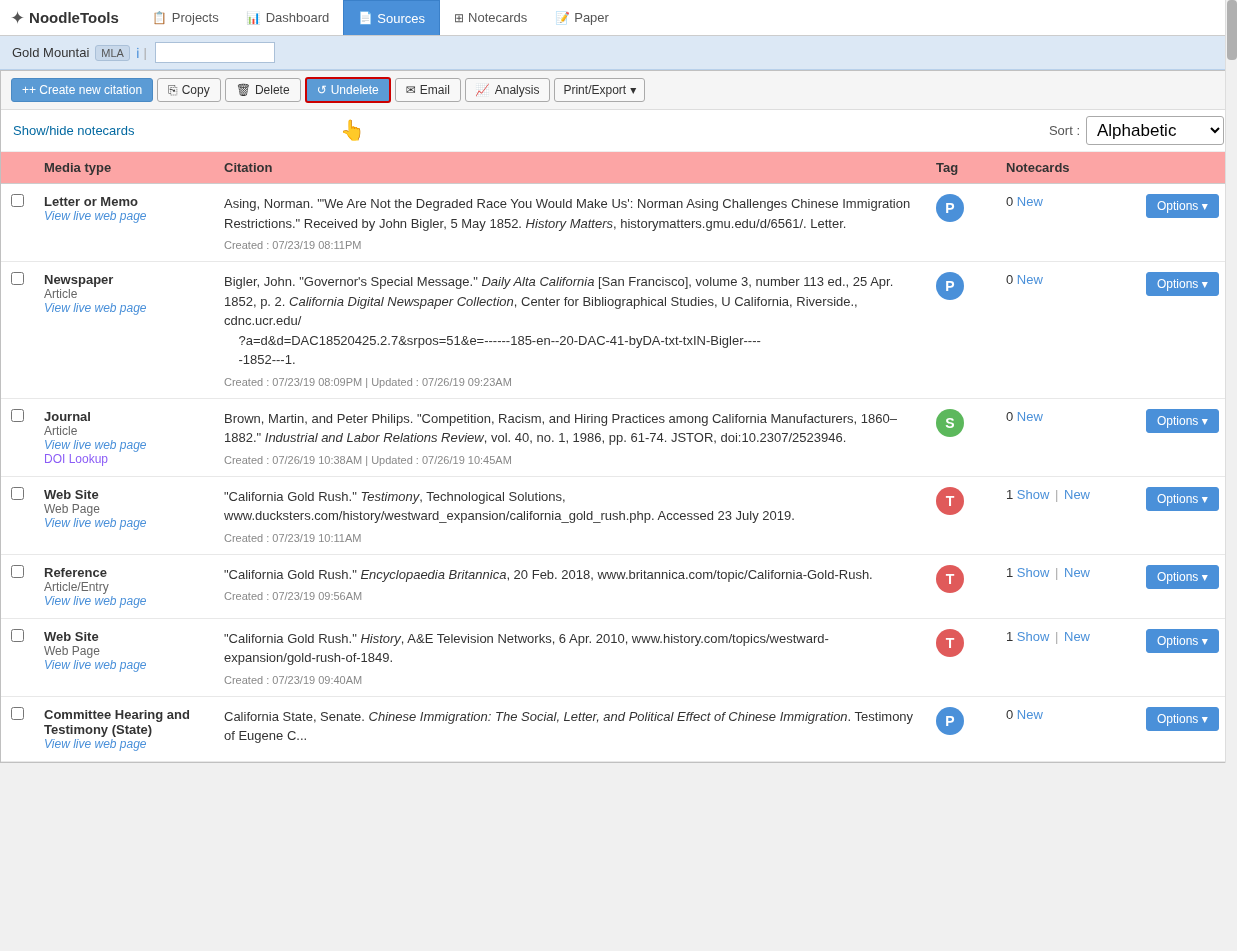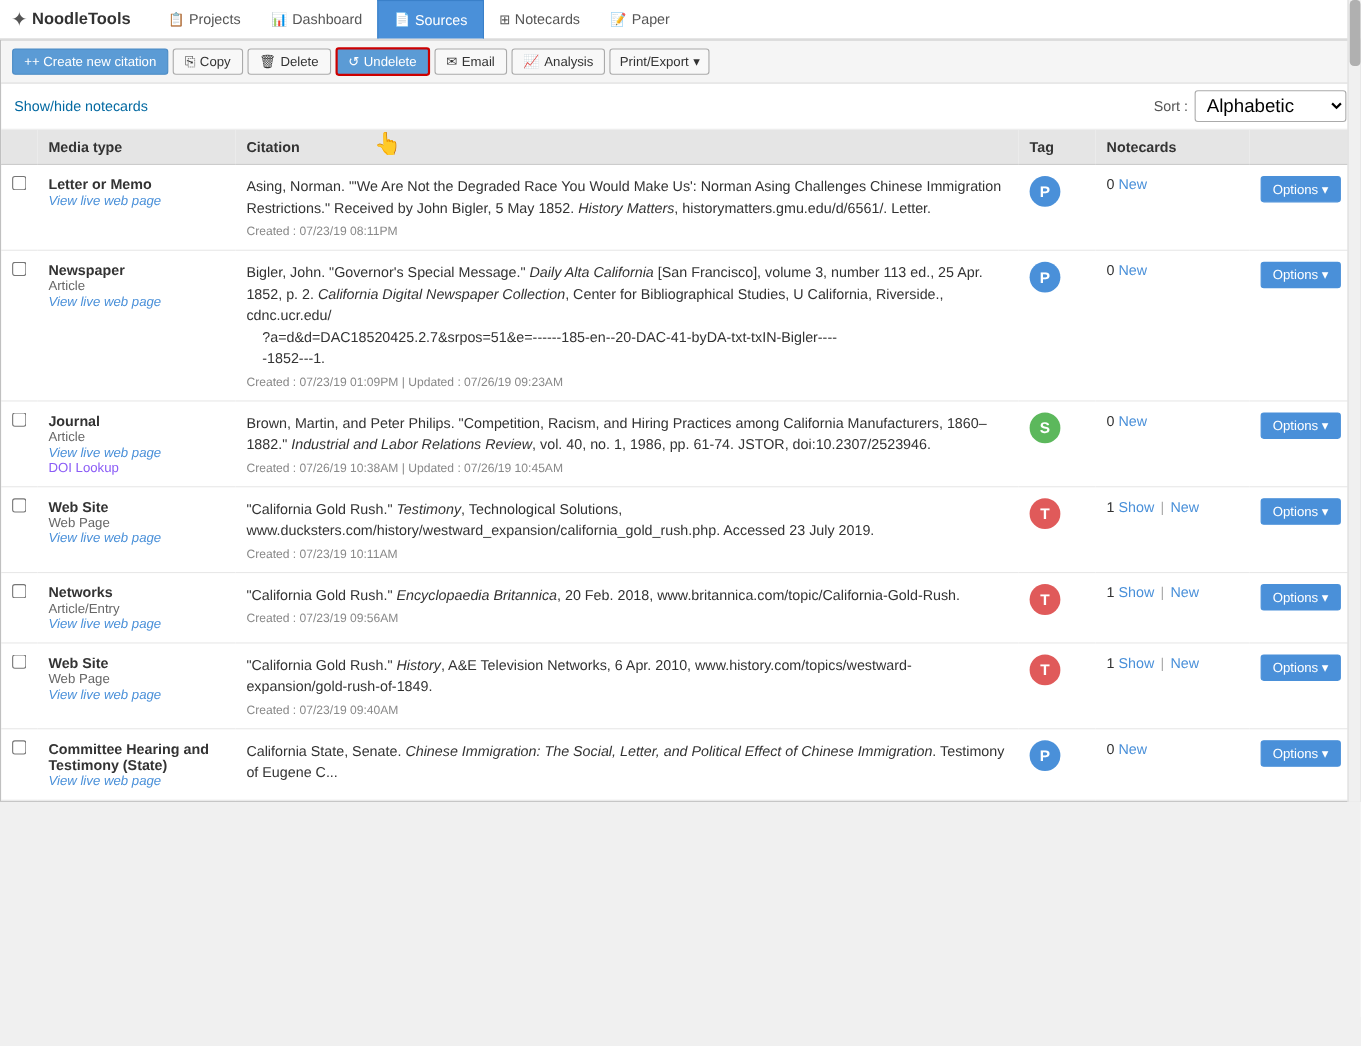--- a/index.html
+++ b/index.html
@@ -170,21 +170,21 @@
       background: #fff;
       cursor: pointer;
     }
 
     
     .sources-table {
       width: 100%;
       border-collapse: collapse;
     }
     .sources-table thead tr {
-      background: #e5e5e5;
+      background: #fca5a5;
       border-bottom: 1px solid #ccc;
     }
     .sources-table thead th {
       padding: 8px 10px;
       text-align: left;
       font-size: 13px;
       font-weight: bold;
       color: #333;
     }
     .sources-table thead th.check-col { width: 30px; }
@@ -347,20 +347,27 @@
         <span class="tab-icon">⊞</span>
         <span>Notecards</span>
       </a>
       <a class="nav-tab">
         <span class="tab-icon">📝</span>
         <span>Paper</span>
       </a>
     </div>
   </div>
 
+  <div class="project-bar">
+    <span class="project-name">Gold Mountai</span>
+    <span class="project-badge">MLA</span>
+    <span class="info-icon">ℹ</span>
+    <span style="margin-left:4px; color:#aaa;">|</span>
+    <input class="project-input" type="text" style="">
+  </div>
 
   <div class="main-container">
 
     <div class="toolbar">
       <button class="toolbar-btn create">
         <span>+</span>
         <span style="margin-left:-4px;">+ Create new citation</span>
       </button>
       <button class="toolbar-btn">
         <span>⎘</span>
@@ -447,21 +454,21 @@
             <div class="media-type-name">Newspaper</div>
             <div class="media-subtype">Article</div>
             <a class="view-link">View live web page</a>
           </td>
           <td>
             <div class="citation-text">
               Bigler, John. "Governor's Special Message." <em>Daily Alta California</em> [San Francisco], volume 3, number 113 ed., 25 Apr. 1852, p. 2. <em>California Digital Newspaper Collection</em>, Center for Bibliographical Studies, U California, Riverside., cdnc.ucr.edu/<br>
               &nbsp;&nbsp;&nbsp;&nbsp;?a=d&amp;d=DAC18520425.2.7&amp;srpos=51&amp;e=------185-en--20-DAC-41-byDA-txt-txIN-Bigler----<br>
               &nbsp;&nbsp;&nbsp;&nbsp;-1852---1.
             </div>
-            <div class="citation-meta">Created : 07/23/19 01:09PM | Updated : 07/26/19 09:23AM</div>
+            <div class="citation-meta">Created : 07/23/19 08:09PM | Updated : 07/26/19 09:23AM</div>
           </td>
           <td>
             <div class="tag-badge tag-p">P</div>
           </td>
           <td>
             <span class="notecards-cell">0 </span>
             <a class="new-link">New</a>
           </td>
           <td>
             <button class="options-btn">Options ▾</button>
@@ -523,21 +530,21 @@
           <td>
             <button class="options-btn">Options ▾</button>
           </td>
         </tr>
 
         <tr class="table-row">
           <td class="checkbox-cell">
             <input type="checkbox" style="">
           </td>
           <td>
-            <div class="media-type-name">Networks</div>
+            <div class="media-type-name">Reference</div>
             <div class="media-subtype">Article/Entry</div>
             <a class="view-link">View live web page</a>
           </td>
           <td>
             <div class="citation-text">
               "California Gold Rush." <em>Encyclopaedia Britannica</em>, 20 Feb. 2018, www.britannica.com/topic/California-Gold-Rush.
             </div>
             <div class="citation-meta">Created : 07/23/19 09:56AM</div>
           </td>
           <td>

